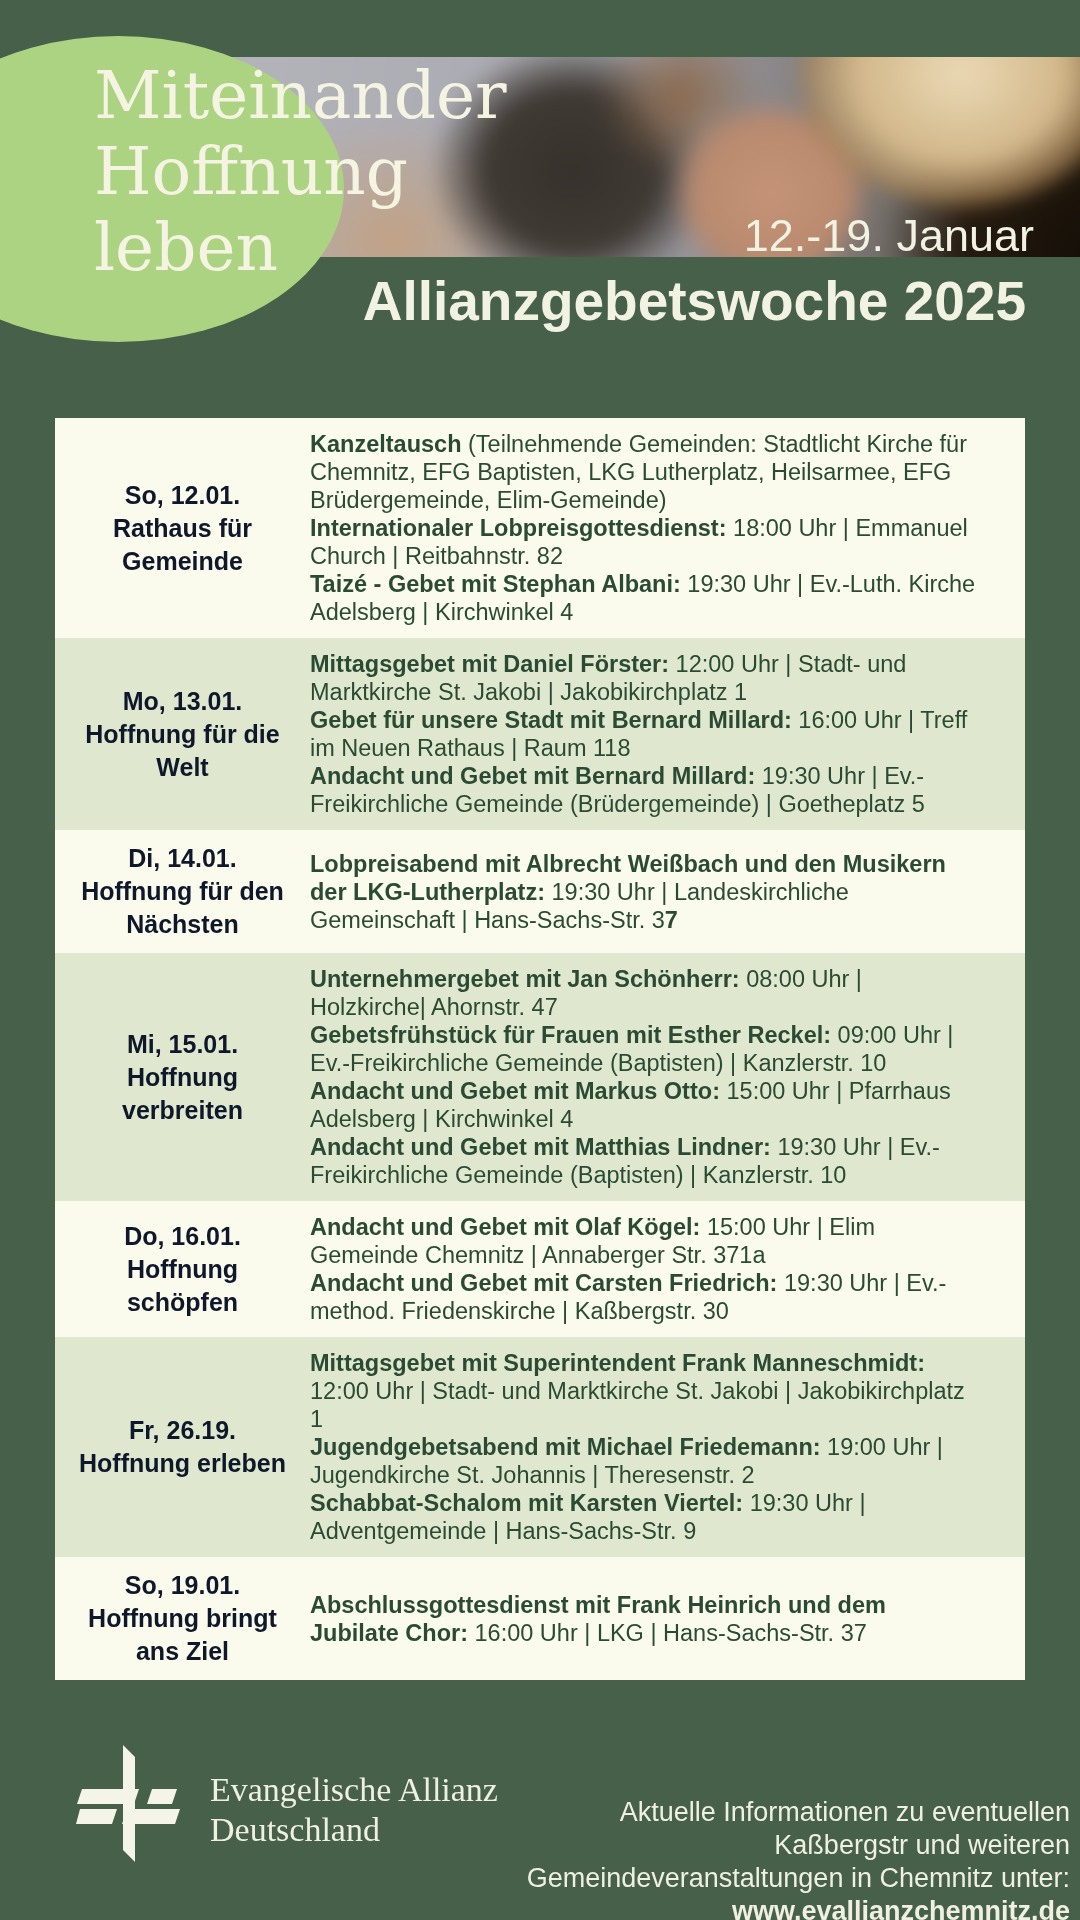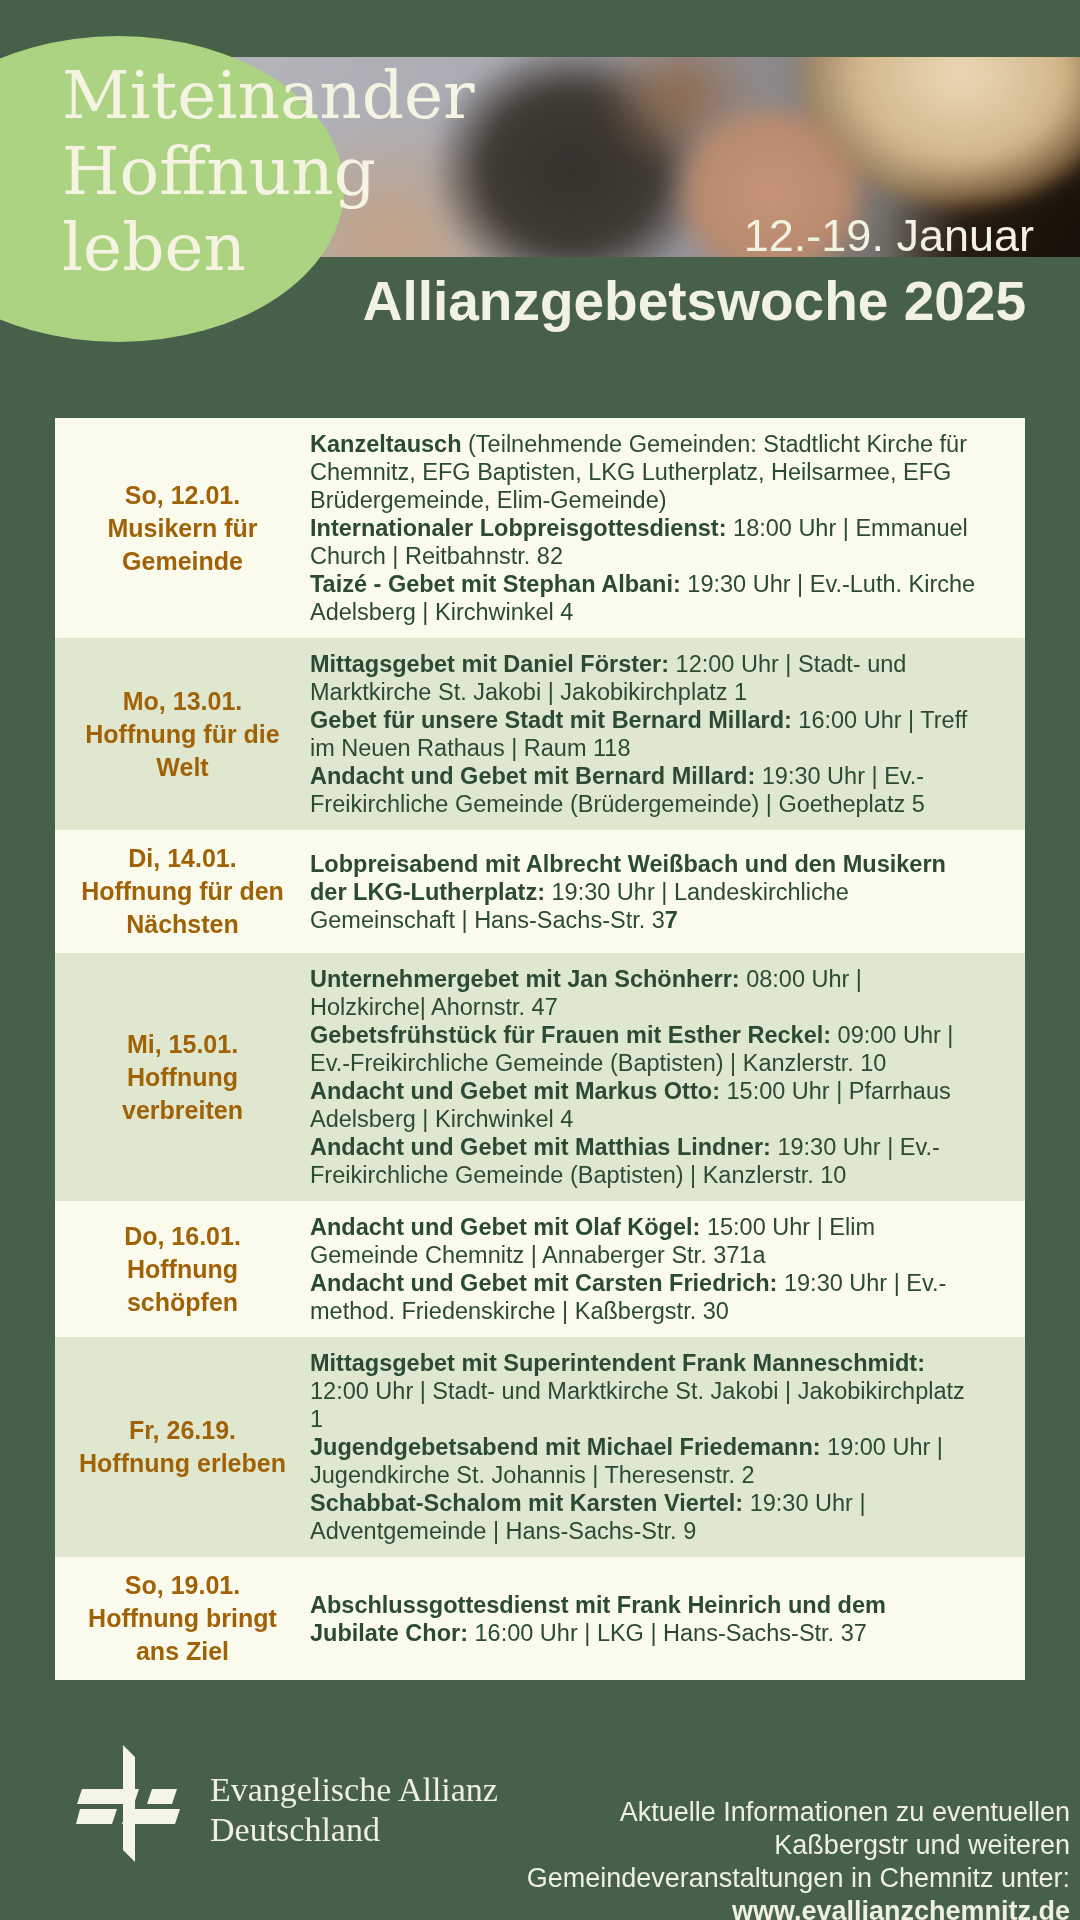--- a/index.html
+++ b/index.html
@@ -39,21 +39,21 @@
     position: absolute;
     left: -108px; top: 36px;
     width: 452px; height: 306px;
     border-radius: 50%;
     background: #abd382;
   }
 
   
   .tagline {
     position: absolute;
-    left: 62px; top: 58px;
+    left: 94px; top: 58px;
     font-family: "DejaVu Serif", serif;
     font-size: 66px;
     line-height: 76px;
     color: #f5f3e2;
   }
 
   
   .date-range {
     position: absolute;
     right: 46px; top: 210px;
@@ -82,21 +82,21 @@
   .srow {
     display: grid;
     grid-template-columns: 255px 1fr;
     align-items: center;
     padding: 12px 0;
   }
   .srow.cream { background: #fafbec; }
   .srow.green { background: #dfe8ce; }
   .label-cell {
     text-align: center;
-    color: #a16207;
+    color: #0f172a;
     font-weight: bold;
     font-size: 25px;
     line-height: 33px;
     padding: 0 20px;
   }
   .events-cell {
     color: #2b4a34;
     font-size: 23.5px;
     line-height: 28px;
     padding-right: 48px;
@@ -146,21 +146,21 @@
     <div>leben</div>
   </div>
 
   <div class="date-range">12.-19. Januar</div>
   <h1 class="main-title">Allianzgebetswoche 2025</h1>
 
   <div class="schedule">
       <div class="srow cream">
         <div class="label-cell">
           <div class="day">So, 12.01.</div>
-          <div class="theme">Musikern für Gemeinde</div>
+          <div class="theme">Rathaus für Gemeinde</div>
         </div>
         <div class="events-cell">
           <p class="event"><b>Kanzeltausch</b><span> (Teilnehmende Gemeinden: Stadtlicht Kirche für Chemnitz, EFG Baptisten, LKG Lutherplatz, Heilsarmee, EFG Brüdergemeinde, Elim-Gemeinde)</span></p>
           <p class="event"><b>Internationaler Lobpreisgottesdienst:</b><span> 18:00 Uhr | Emmanuel Church | Reitbahnstr. 82</span></p>
           <p class="event"><b>Taizé - Gebet mit Stephan Albani:</b><span> 19:30 Uhr | Ev.-Luth. Kirche Adelsberg | Kirchwinkel 4</span></p>
         </div>
       </div>
       <div class="srow green">
         <div class="label-cell">
           <div class="day">Mo, 13.01.</div>

